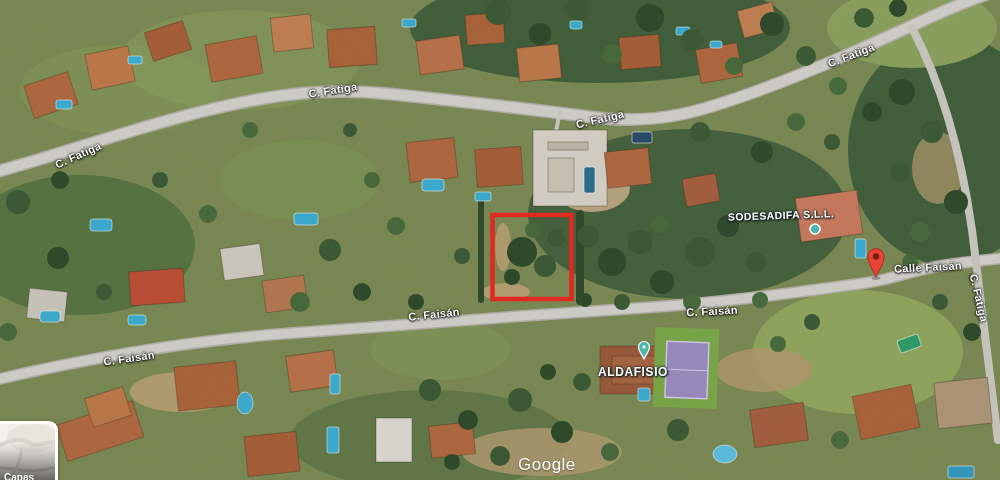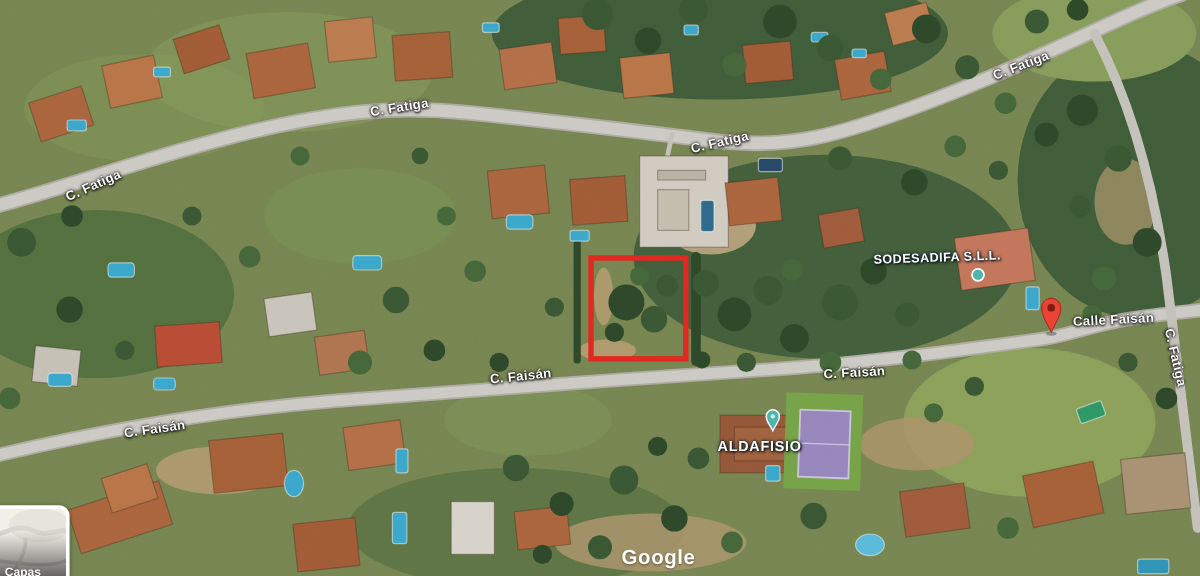--- a/index.html
+++ b/index.html
@@ -14,21 +14,21 @@
     white-space:nowrap;transform-origin:center;
     text-shadow:0 1px 2px rgba(0,0,0,.9),0 0 3px rgba(0,0,0,.85),0 0 1px rgba(0,0,0,1);
   }
   .poi-label{
     position:absolute;color:#fff;font-weight:700;white-space:nowrap;transform-origin:center;
     text-shadow:0 0 2px #15262e,0 0 3px #15262e,1px 1px 2px rgba(0,0,0,.95);
   }
   .poi-business{font-size:10.5px;letter-spacing:.4px;}
   .poi-clinic{font-size:12px;letter-spacing:.6px;text-align:right;}
   .watermark{
-    position:absolute;left:518px;top:455px;color:#fff;font-size:17px;font-weight:700;
+    position:absolute;left:518px;top:455px;color:#fff;font-size:17px;font-weight:400;
     letter-spacing:.5px;text-shadow:0 1px 2px rgba(0,0,0,.45);
   }
   .layers-control{
     position:absolute;left:-16px;top:421px;width:74px;height:70px;background:#fff;
     border-radius:9px;box-shadow:0 1px 4px rgba(0,0,0,.35);padding:3px;box-sizing:border-box;
   }
   .layers-thumb{position:relative;width:100%;height:100%;border-radius:7px;overflow:hidden;background:#f2f0ea;}
   .layers-thumb svg{position:absolute;left:0;top:0;}
   .layers-overlay{
     position:absolute;left:0;top:0;right:0;bottom:0;

